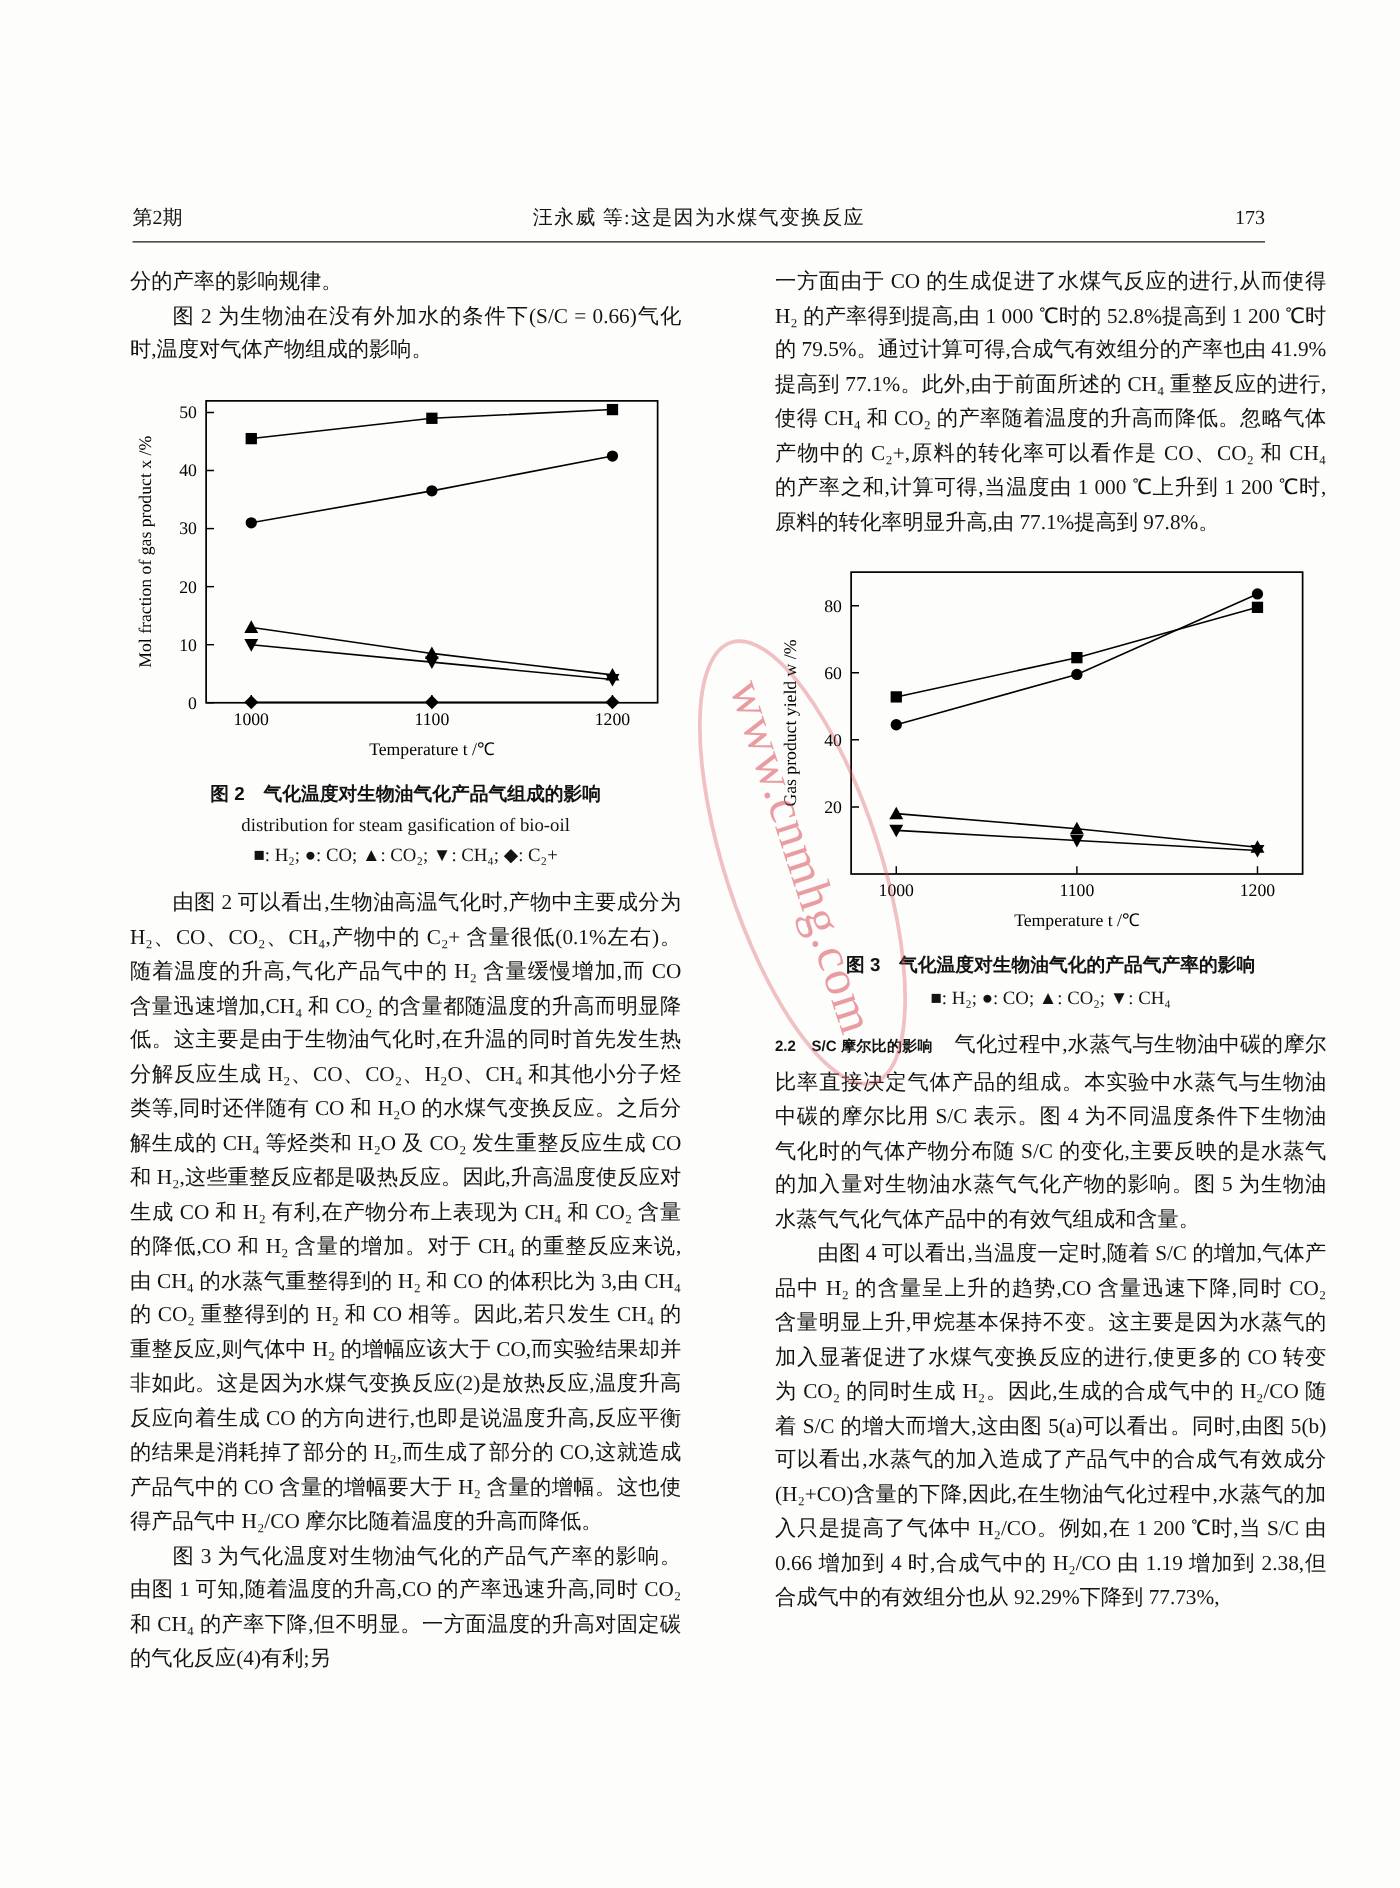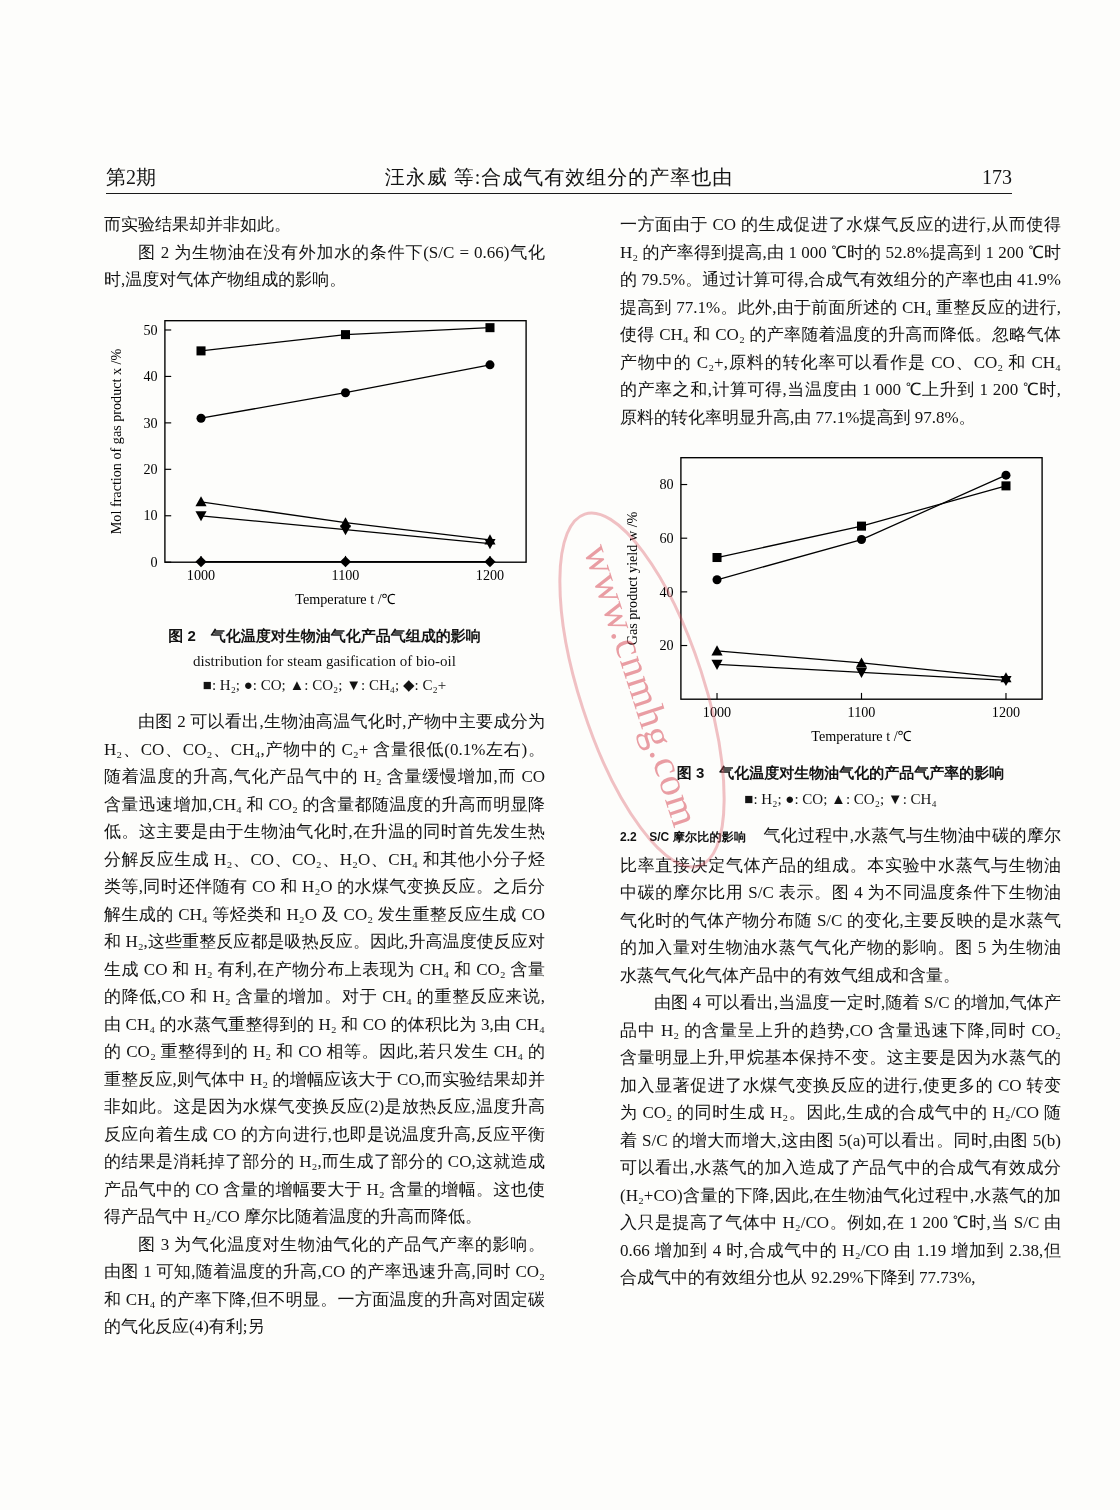--- a/index.html
+++ b/index.html
@@ -4,21 +4,21 @@
 <style>
   html,body { margin:0; padding:0; background:#ffffff; }
   .page {
     position:relative; width:1120px; height:1510px;
     background:#fdfdfb; overflow:hidden;
     font-family:"Liberation Serif", serif; color:#131313;
   }
   .header {
     position:absolute; top:164px; left:106px; width:906px;
     display:flex; justify-content:space-between; align-items:baseline;
-    font-size:20px;
+    font-size:16px;
   }
   .header .issue { width:120px; text-align:left; }
   .header .running-title { flex:1; text-align:center; letter-spacing:1px; }
   .header .pageno { width:120px; text-align:right; }
   .header-rule {
     position:absolute; top:193px; left:106px; width:906px;
     border-top:1.7px solid #1a1a1a; height:0;
   }
   .col {
     position:absolute; top:211px; width:441px;
@@ -49,27 +49,27 @@
   }
   .wm-seal { position:absolute; left:-250px; top:-250px; opacity:0.35; }
 </style>
 </head>
 <body>
 
 <div class="page">
 
   <div class="header">
     <span class="issue">第2期</span>
-    <span class="running-title">汪永威 等:合成气有效组分的产率也由</span>
+    <span class="running-title">汪永威 等:这是因为水煤气变换反应</span>
     <span class="pageno">173</span>
   </div>
   <div class="header-rule"></div>
 
   <div class="col col-left">
-    <p class="para">而实验结果却并非如此。</p>
+    <p class="para">分的产率的影响规律。</p>
     <p class="para indent">图 2 为生物油在没有外加水的条件下(S/C = 0.66)气化时,温度对气体产物组成的影响。</p>
 
     <figure>
       <svg class="chart" viewBox="0 0 420 300">
           <rect x="58" y="14" width="344" height="230" fill="none" stroke="#000" stroke-width="1.3"></rect>
           <line x1="58" y1="244" x2="64" y2="244" stroke="#000" stroke-width="1.1"></line>
           <text x="51" y="248.5" text-anchor="end" font-size="13.5">0</text>
           <line x1="58" y1="199.76923076923077" x2="64" y2="199.76923076923077" stroke="#000" stroke-width="1.1"></line>
           <text x="51" y="204.26923076923077" text-anchor="end" font-size="13.5">10</text>
           <line x1="58" y1="155.53846153846155" x2="64" y2="155.53846153846155" stroke="#000" stroke-width="1.1"></line>

